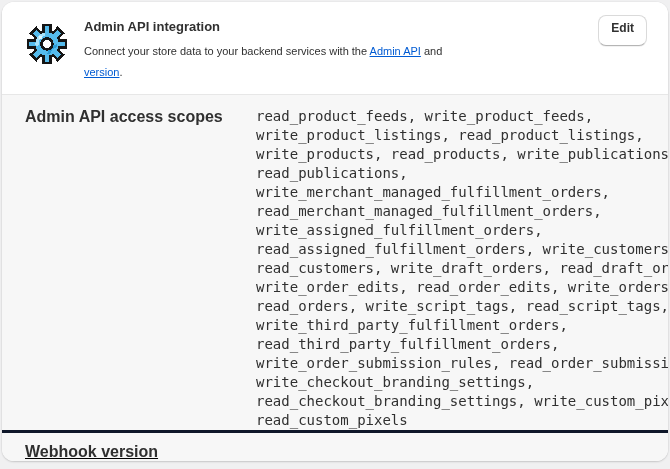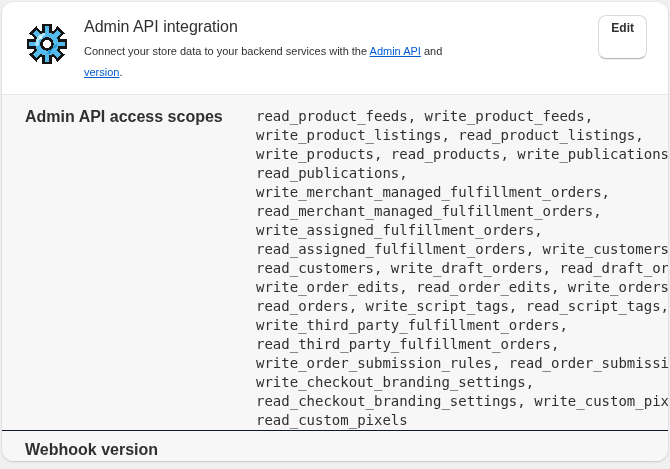--- a/index.html
+++ b/index.html
@@ -26,22 +26,22 @@
   }
   .icon-wrap {
     width: 44px; height: 44px;
     margin-top: 7px;
     flex: 0 0 auto;
   }
   .icon-wrap svg { display: block; }
   .header-text { flex: 1 1 auto; margin-left: 15px; min-width: 0; }
   .card-title {
     margin: 4px 0 0 0;
-    font-size: 16px;
-    font-weight: 400;
+    font-size: 13px;
+    font-weight: 700;
     line-height: 16px;
     color: #303030;
   }
   .card-desc {
     margin: 6px 0 0 0;
     font-size: 11px;
     line-height: 21px;
     color: #303030;
   }
   .card-desc a {
@@ -49,42 +49,43 @@
     text-decoration: underline;
     cursor: pointer;
   }
   .header-action { flex: 0 0 auto; margin-left: 12px; }
   .btn {
     appearance: none;
     background: #ffffff;
     border: 1px solid #dadada;
     border-bottom-color: #b5b5b5;
     border-radius: 8px;
-    padding: 5px 12px 23px;
+    padding: 5px 12px 10px;
     font-family: inherit;
     font-size: 12px;
     font-weight: 700;
     color: #303030;
     line-height: 14px;
     cursor: pointer;
     box-shadow: 0 1px 0 rgba(0,0,0,0.05);
   }
   .card-rows {
     background: #f7f7f7;
     border-top: 1px solid #e7e7e7;
   }
   .row {
     display: grid;
     grid-template-columns: 231px 1fr;
     align-items: start;
     padding: 12px 20px 0 23px;
   }
   .row.webhook-row {
-    border-top: 1px solid #0f172a;
+    border-top: 3px solid #0f172a;
     padding: 9px 20px 5px 23px;
+    text-decoration: underline;
   }
   .row-label {
     font-size: 16px;
     font-weight: 700;
     line-height: 19px;
     color: #303030;
   }
   .row-value {
     font-family: "DejaVu Sans Mono", "Liberation Mono", monospace;
     font-size: 14px;

